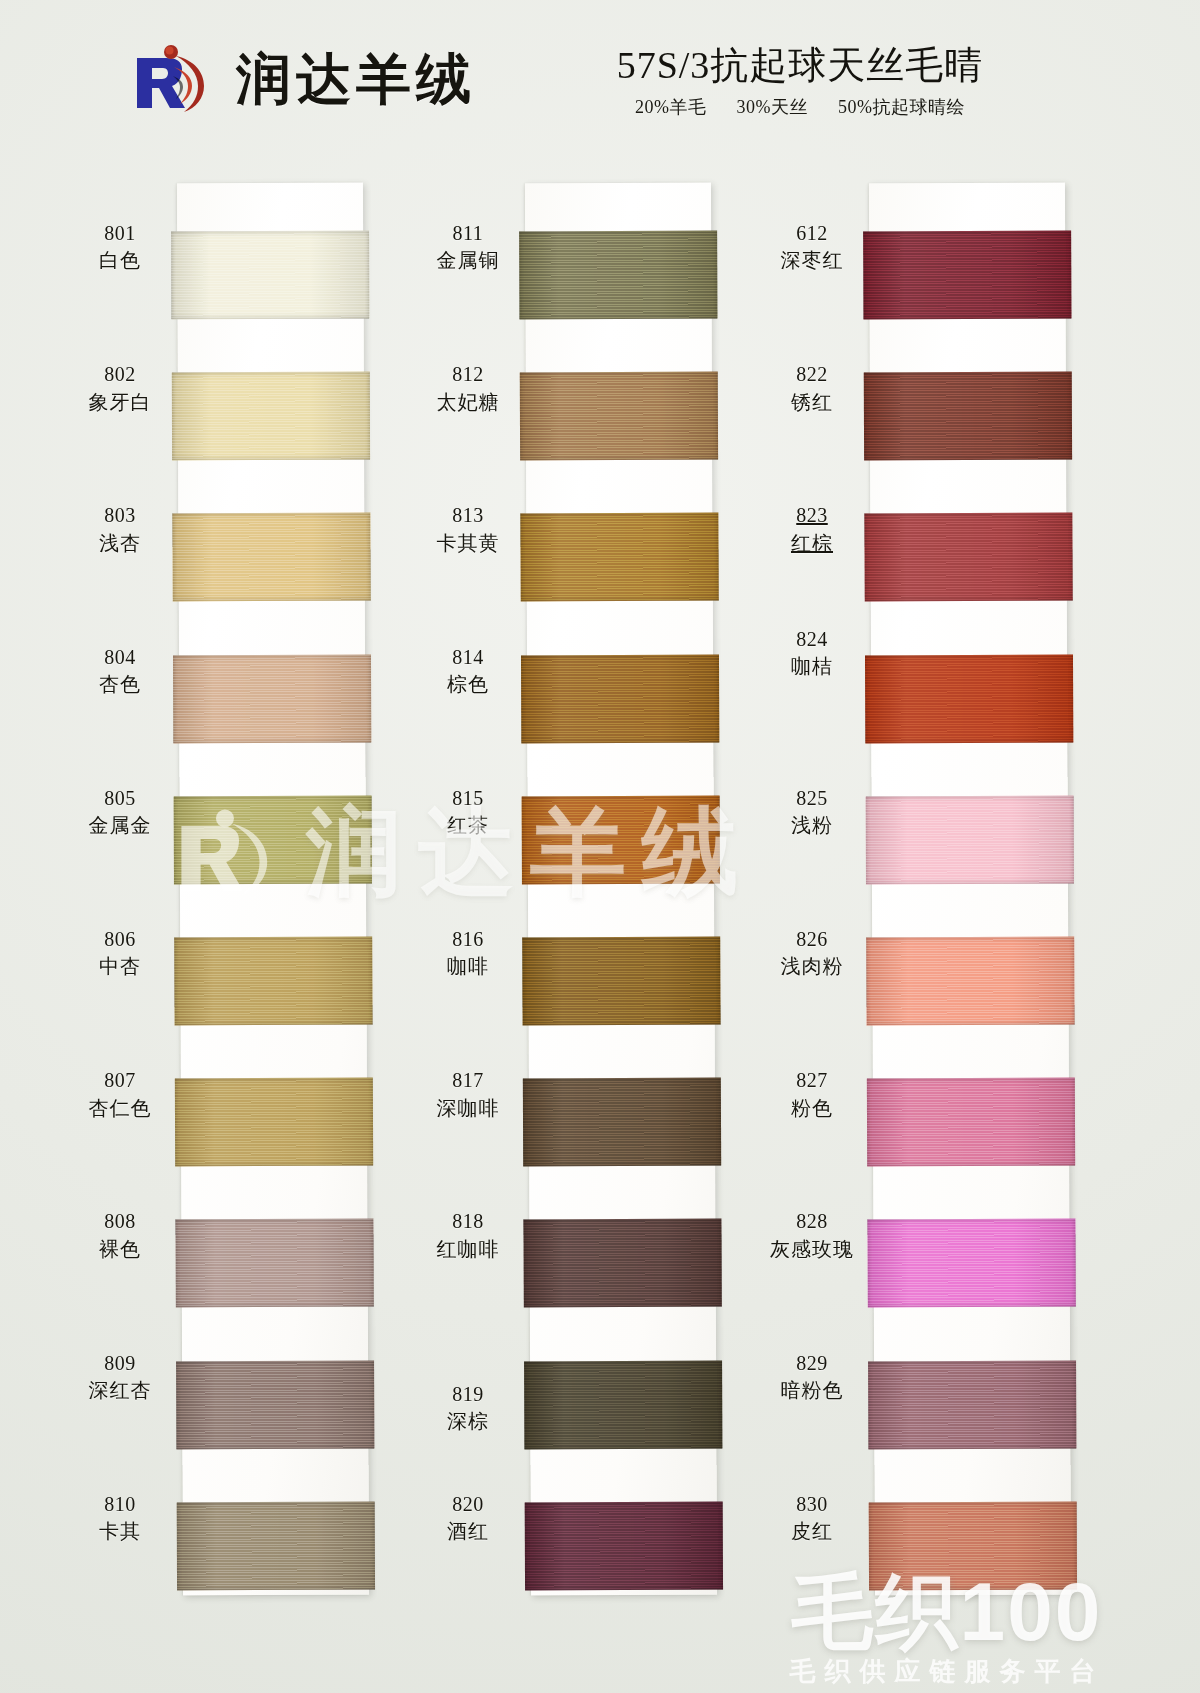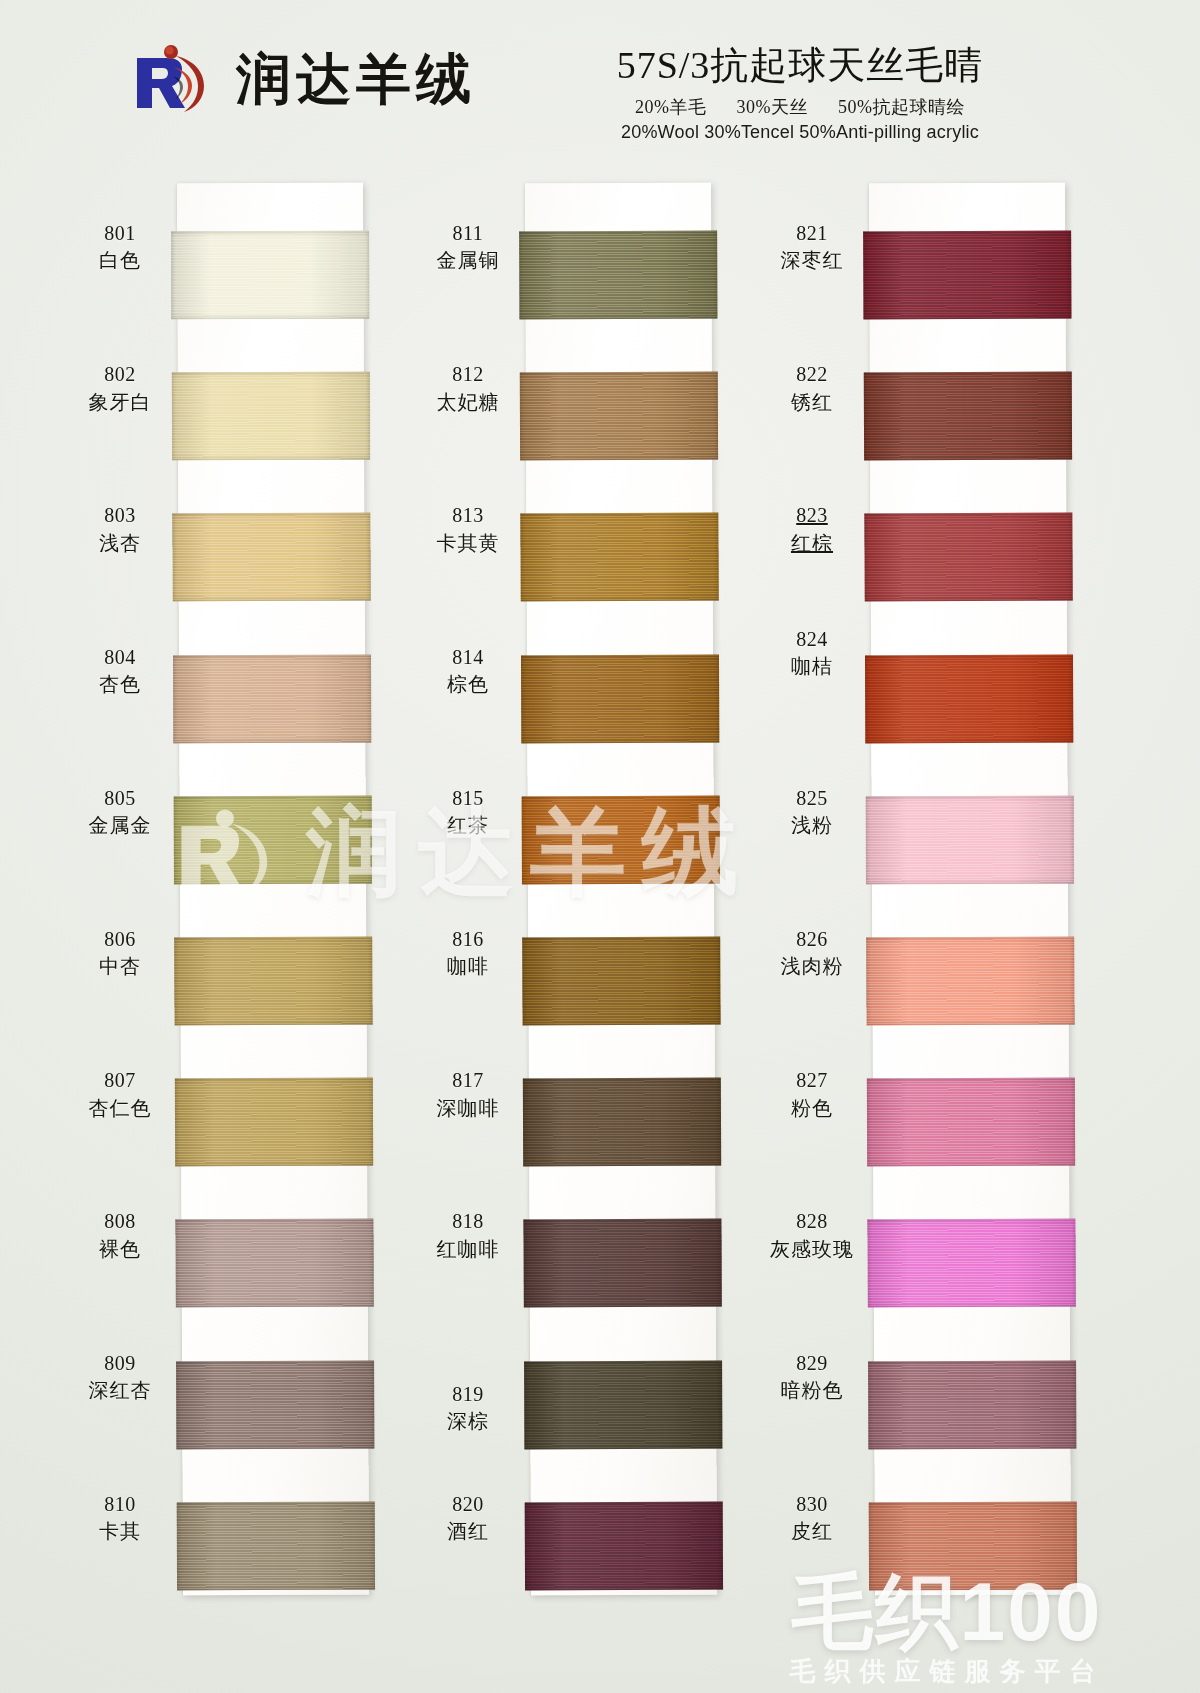--- a/index.html
+++ b/index.html
@@ -154,21 +154,20 @@
     <div class="logo-text">润达羊绒</div>
   </div>
 
   <div class="title-block">
     <div class="prod-title">57S/3抗起球天丝毛晴</div>
     <div class="comp-cn">
       <span>20%羊毛</span>
       <span>30%天丝</span>
       <span>50%抗起球晴绘</span>
     </div>
-    <div class="comp-en">20%Wool 30%Tencel 50%Anti-pilling acrylic</div>
   </div>
 </div>
 
 <div class="columns">
 
   <div class="column col-0">
     <div class="card">
       <div class="swatch" title="801 白色" style="top: 48px; height: 88px; background: rgb(243, 241, 222);"></div>
       <div class="swatch" title="802 象牙白" style="top: 189.2px; height: 88px; background: rgb(236, 223, 174);"></div>
       <div class="swatch" title="803 浅杏" style="top: 330.4px; height: 88px; background: rgb(227, 200, 137);"></div>
@@ -289,21 +288,21 @@
       <div class="swatch" title="824 咖桔" style="top: 471.6px; height: 88px; background: rgb(185, 58, 23);"></div>
       <div class="swatch" title="825 浅粉" style="top: 612.8px; height: 88px; background: rgb(248, 195, 207);"></div>
       <div class="swatch" title="826 浅肉粉" style="top: 754px; height: 88px; background: rgb(245, 160, 136);"></div>
       <div class="swatch" title="827 粉色" style="top: 895.2px; height: 88px; background: rgb(222, 123, 160);"></div>
       <div class="swatch" title="828 灰感玫瑰" style="top: 1036.4px; height: 88px; background: rgb(236, 122, 212);"></div>
       <div class="swatch" title="829 暗粉色" style="top: 1177.6px; height: 88px; background: rgb(156, 106, 116);"></div>
       <div class="swatch" title="830 皮红" style="top: 1318.8px; height: 88px; background: rgb(203, 122, 95);"></div>
     </div>
     <div class="labels">
       <div class="label" style="top: 38px;">
-        <span class="code">821</span>
+        <span class="code">612</span>
         <span class="name">深枣红</span>
       </div>
       <div class="label" style="top: 179.2px;">
         <span class="code">822</span>
         <span class="name">锈红</span>
       </div>
       <div class="label" style="top: 320.4px; text-decoration: underline;">
         <span class="code">823</span>
         <span class="name">红棕</span>
       </div>

